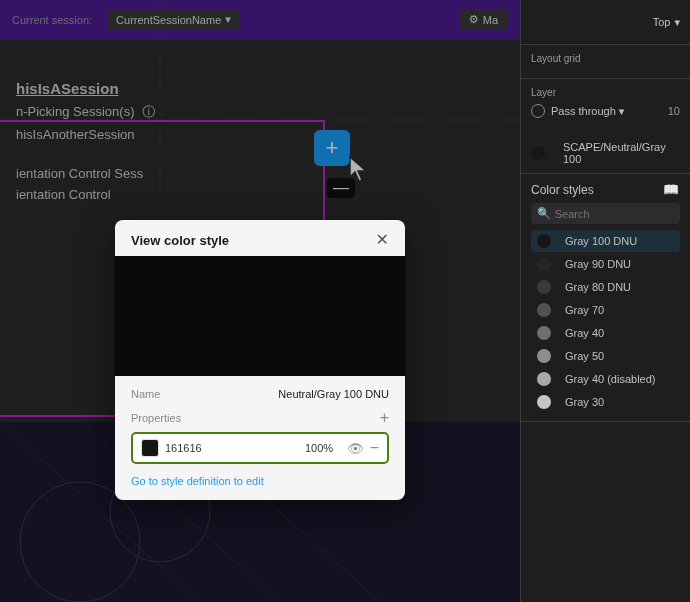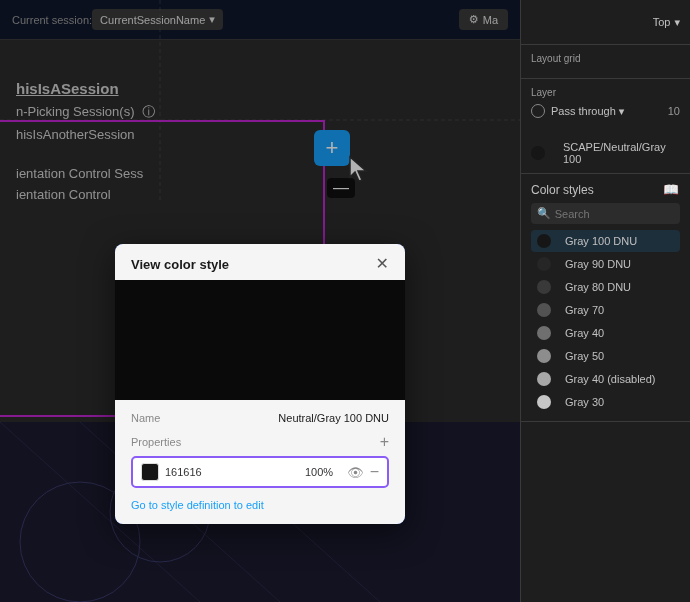--- a/index.html
+++ b/index.html
@@ -18,26 +18,26 @@
       position: absolute;
       left: 0; top: 0;
       width: 520px;
       height: 602px;
       background: #2c2c2c;
       overflow: hidden;
     }
 
     .canvas-top-bar {
       height: 40px;
-      background: #0f172a;
+      background: #4c1d95;
       border-bottom: 1px solid #3a3a3a;
       display: flex;
       align-items: center;
       padding: 0 12px;
-      gap: 0;
+      gap: 16px;
     }
 
     .session-label {
       color: #999;
       font-size: 11px;
     }
 
     .session-name-btn {
       background: #3a3a3a;
       border: none;
@@ -347,21 +347,20 @@
       justify-content: center;
       padding-top: 220px;
     }
 
     .modal {
       background: #1d4ed8;
       border-radius: 8px;
       width: 290px;
       box-shadow: 0 8px 32px rgba(0,0,0,0.5);
       overflow: hidden;
-      margin-top: 24px;
     }
 
     .modal-header {
       display: flex;
       align-items: center;
       justify-content: space-between;
       padding: 12px 16px 8px;
       background: #f5f5f5;
     }
 
@@ -424,21 +423,21 @@
       font-size: 16px;
       cursor: pointer;
       line-height: 1;
     }
 
     .color-row {
       display: flex;
       align-items: center;
       gap: 6px;
       background: white;
-      border: 2px solid #8b5cf6;
+      border: 2px solid #4d7c0f;
       border-radius: 5px;
       padding: 5px 8px;
       margin-bottom: 10px;
     }
 
     .color-swatch-small {
       width: 18px;
       height: 18px;
       border-radius: 3px;
       background: #161616;

